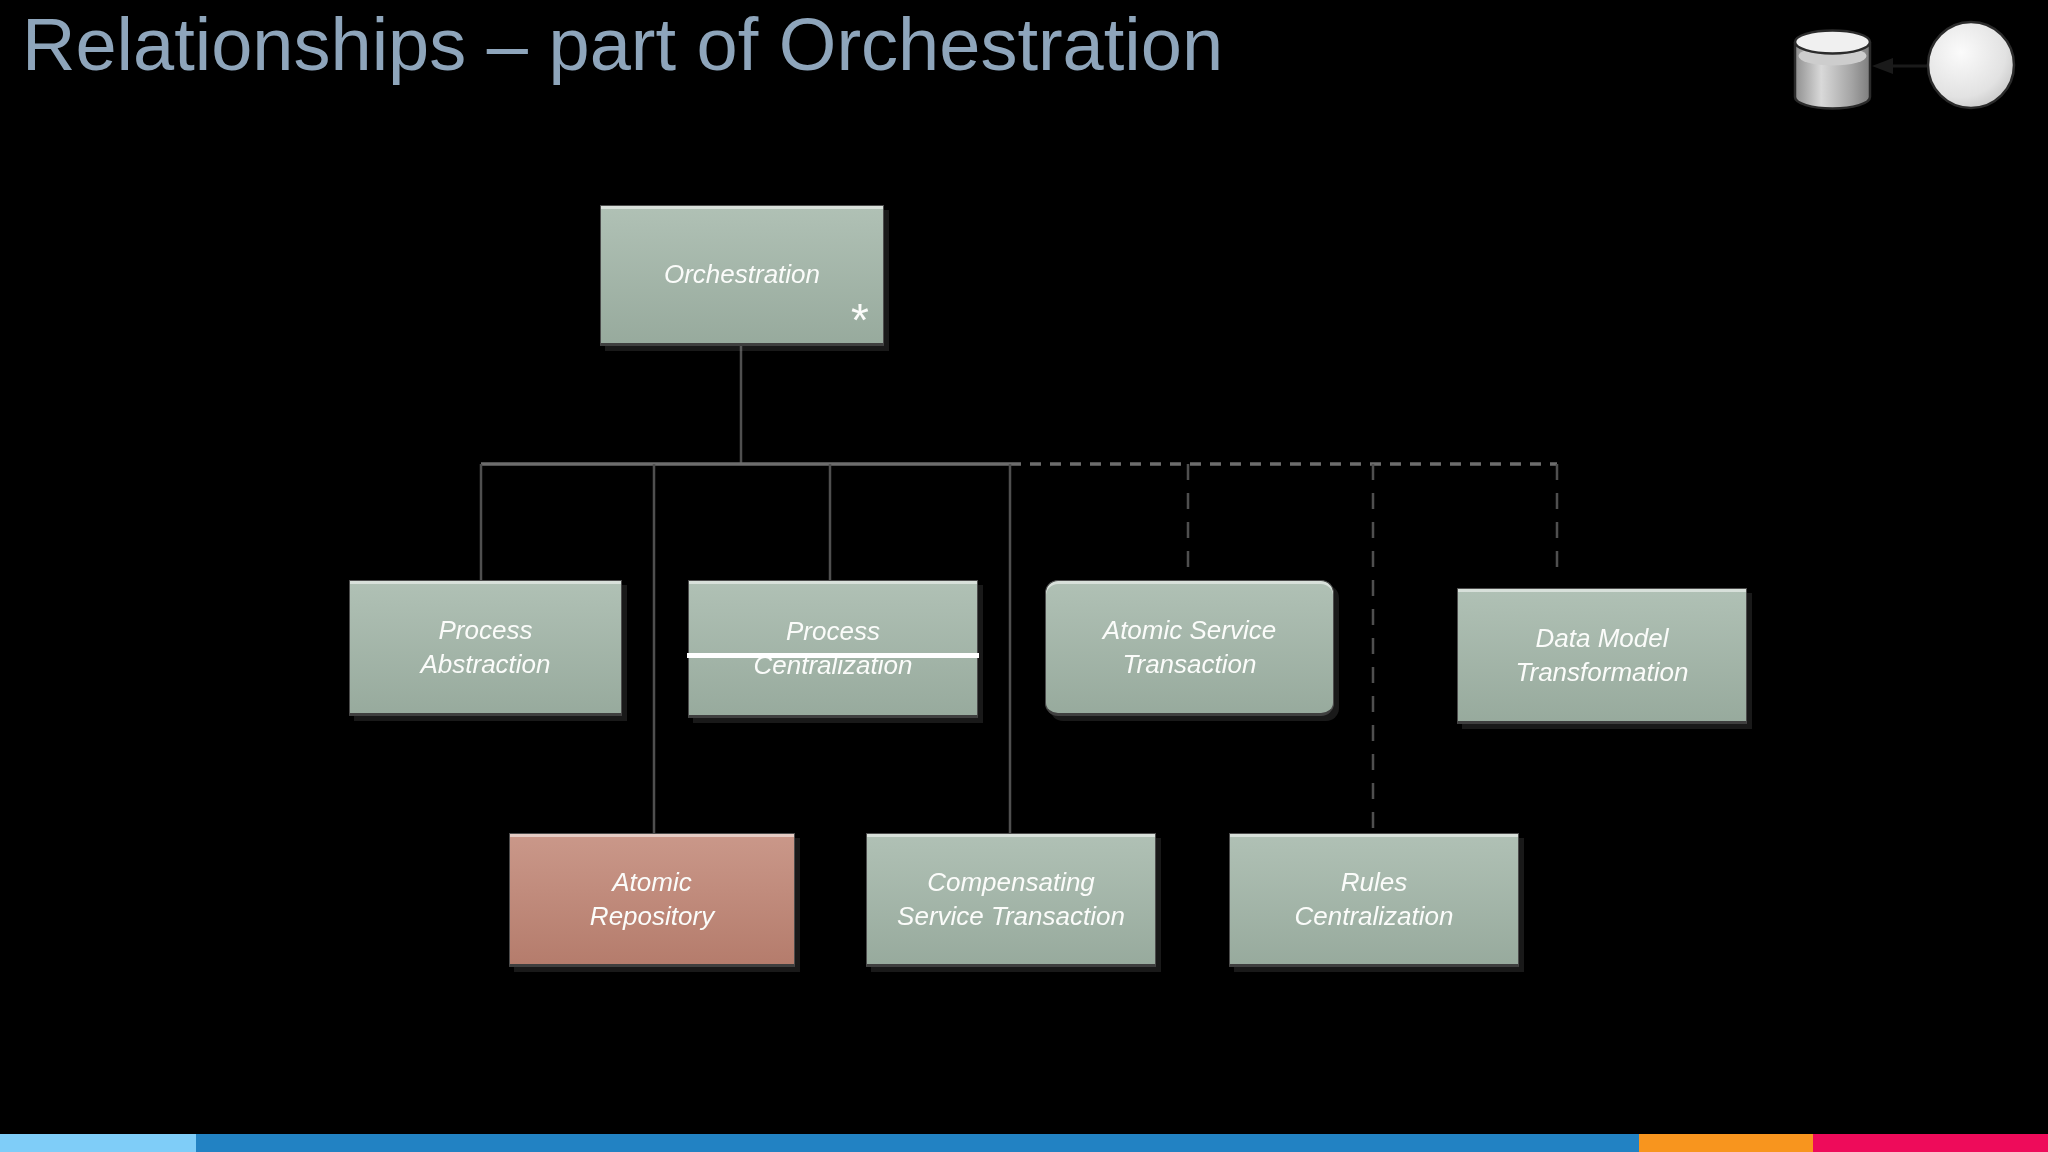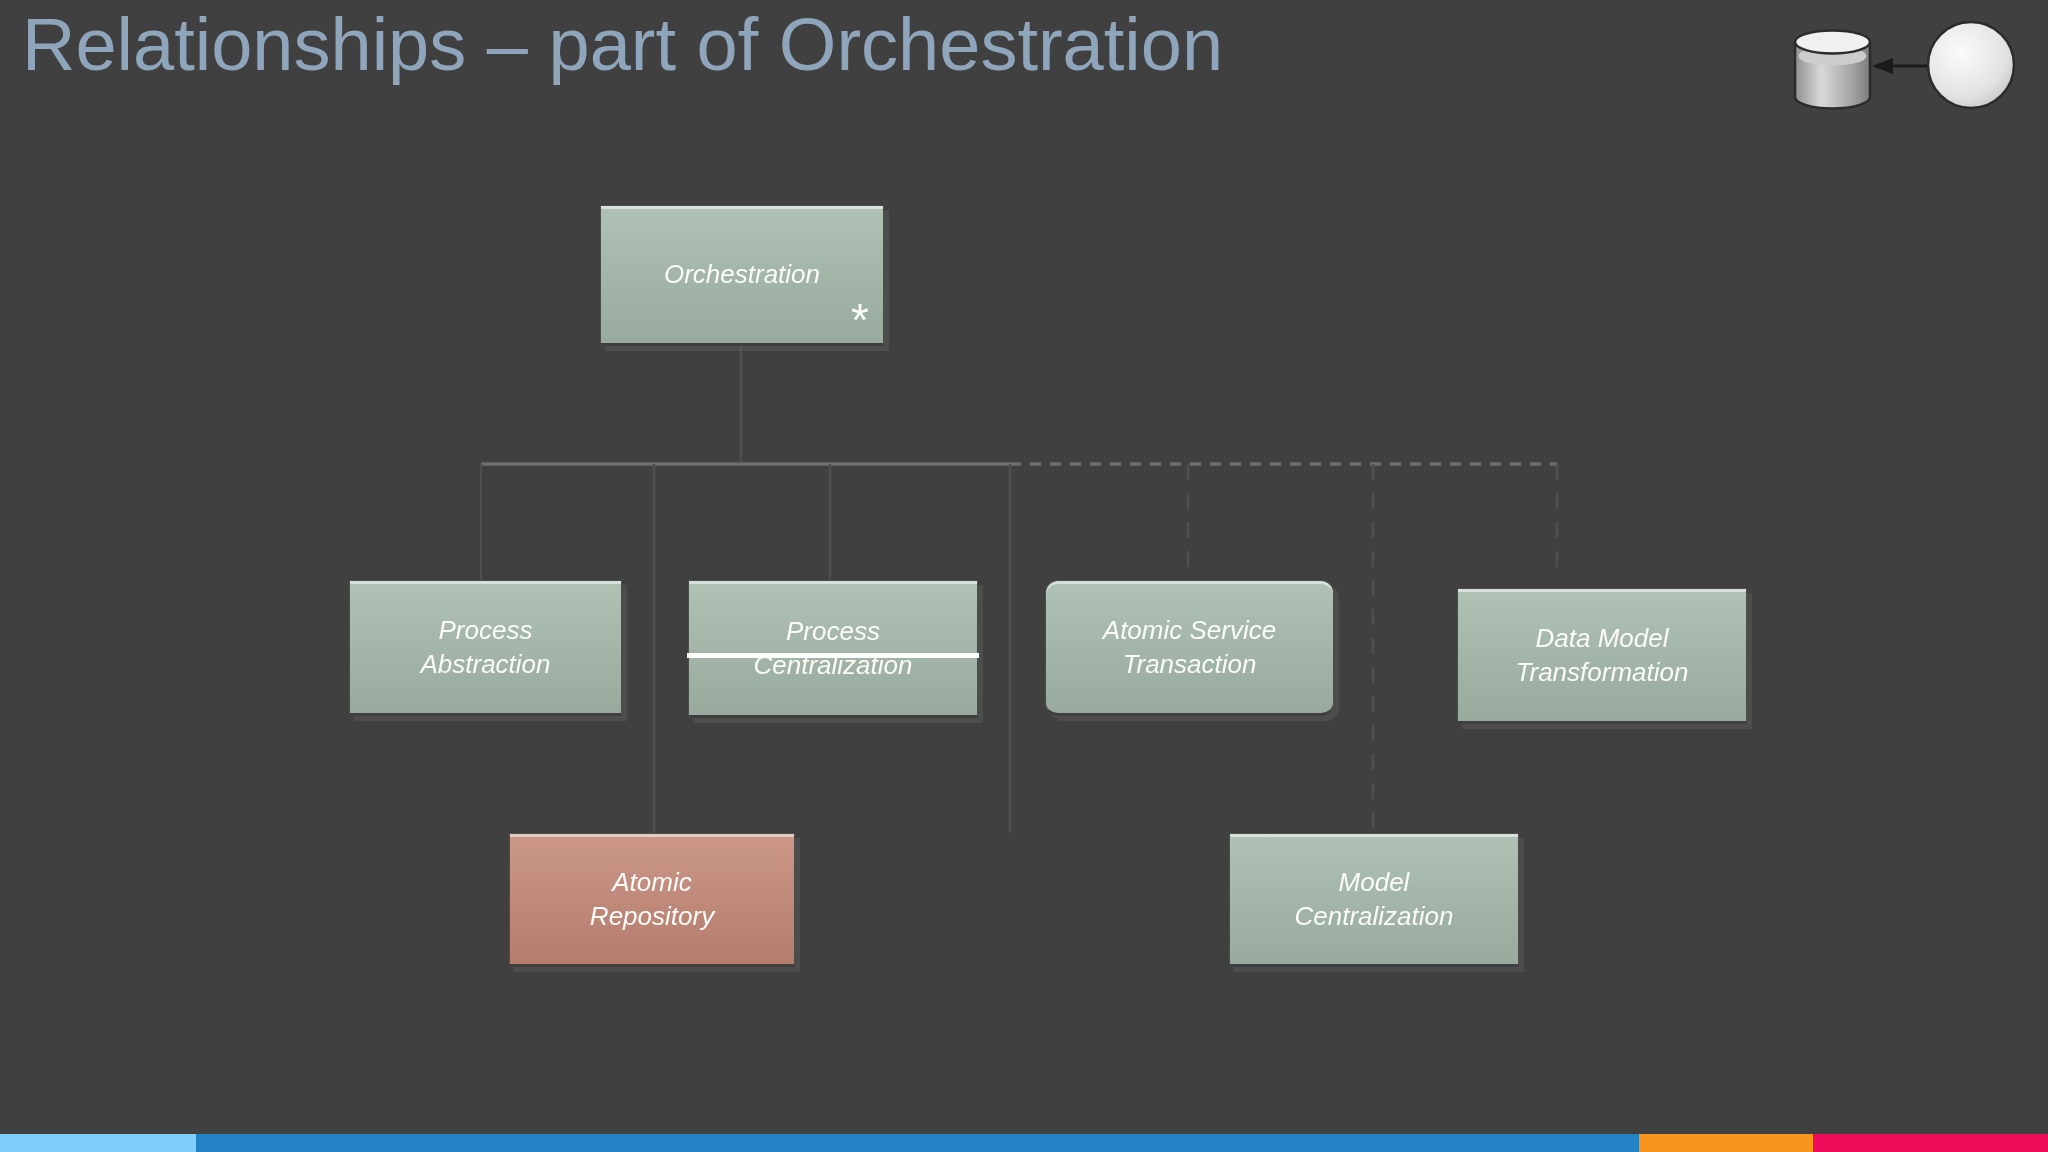--- a/index.html
+++ b/index.html
@@ -1,21 +1,21 @@
 <!DOCTYPE html>
 <html><head>
 <meta charset="utf-8">
 <style>
   html, body { margin: 0; padding: 0; background: #ffffff; }
   .slide {
     position: relative;
     width: 2048px;
     height: 1152px;
     overflow: hidden;
-    background: #404040;
+    background: #000000;
     font-family: "Liberation Sans", sans-serif;
   }
   .title {
     position: absolute;
     left: 22px;
     top: 2px;
     margin: 0;
     font-size: 74px;
     font-weight: 300;
     letter-spacing: 0px;
@@ -154,23 +154,27 @@
   <div class="node" style="left: 1413px; top: 588px; width: 288px; height: 132px; background-color: rgb(161, 181, 167); margin-left: 44px;">
     <span>Data Model
 Transformation</span>
   </div>
 
   <div class="node" style="left: 509px; top: 833px; width: 284px; height: 130px; background-color: rgb(192, 132, 115);">
     <span>Atomic
 Repository</span>
   </div>
 
+  <div class="node" style="left: 866px; top: 833px; width: 288px; height: 130px; background-color: rgb(161, 181, 167);">
+    <span>Compensating
+Service Transaction</span>
+  </div>
 
   <div class="node" style="left: 1229px; top: 833px; width: 288px; height: 130px; background-color: rgb(161, 181, 167);">
-    <span>Model
+    <span>Rules
 Centralization</span>
   </div>
 
   <div class="footer-bar">
     <span class="seg seg-1" style="background-color: rgb(127, 205, 248);"></span>
     <span class="seg seg-2" style="background-color: rgb(34, 130, 195);"></span>
     <span class="seg seg-3" style="background-color: rgb(248, 149, 30);"></span>
     <span class="seg seg-4" style="background-color: rgb(238, 11, 90);"></span>
   </div>
 

